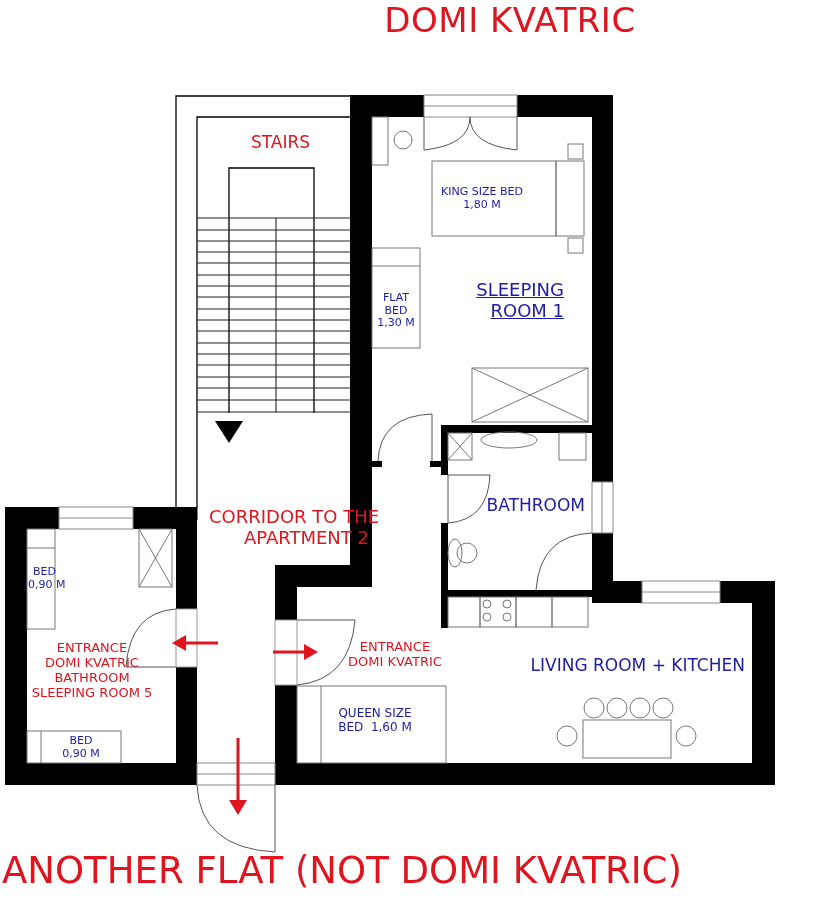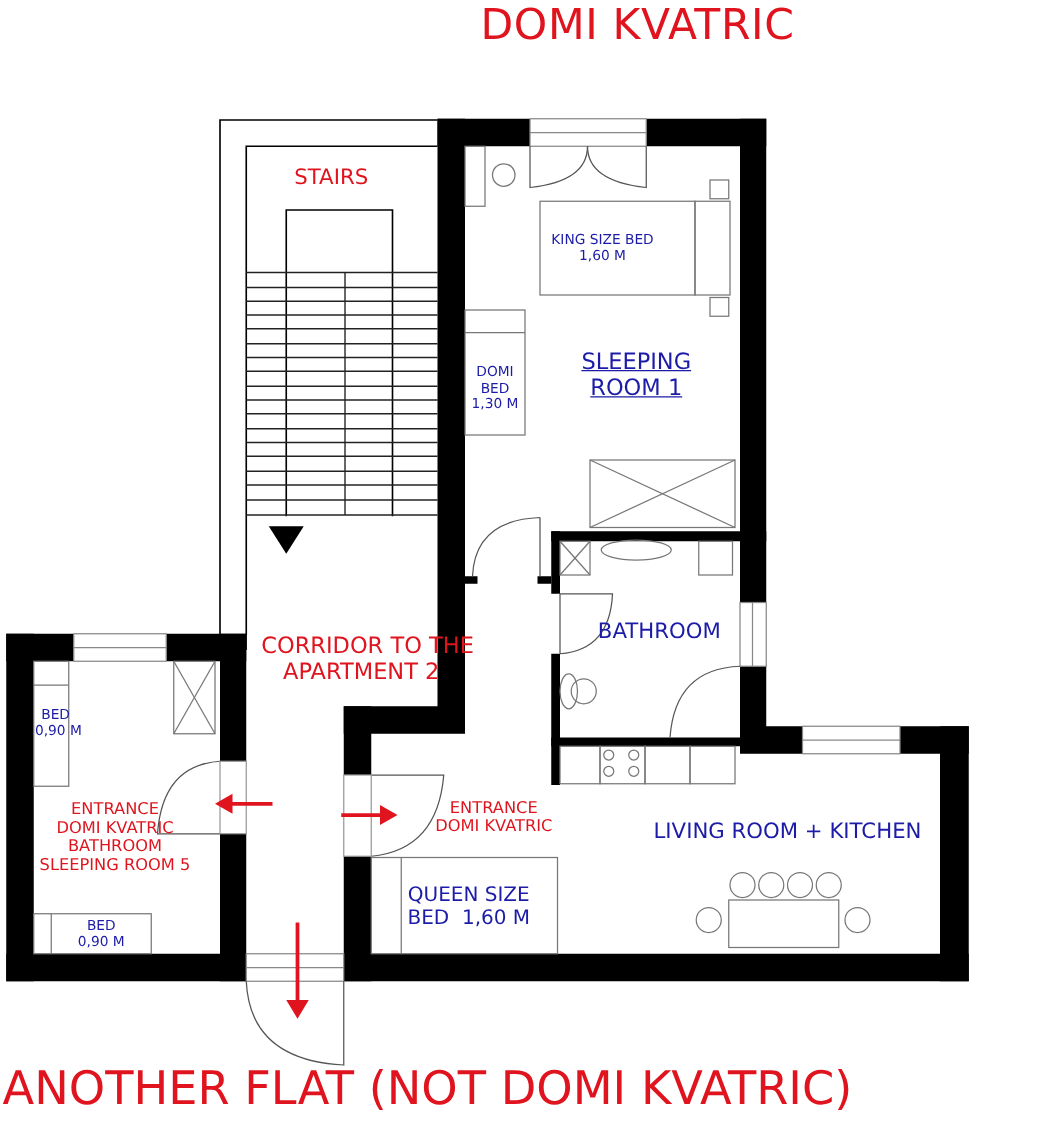--- a/index.html
+++ b/index.html
@@ -3,21 +3,21 @@
   <meta charset="utf-8">
   <style>
     html, body { margin: 0; padding: 0; background: #ffffff; }
     body { width: 830px; height: 900px; position: relative; overflow: hidden; font-family: "DejaVu Sans", sans-serif; }
     #plan { position: absolute; left: 0; top: 0; width: 830px; height: 900px; }
     .lbl { position: absolute; text-align: center; line-height: 1.15; white-space: nowrap; }
     .red { color: #e0141e; }
     .blue { color: #1c1ca8; }
     .title { font-size: 34px; line-height: 1.08; letter-spacing: 0.5px; }
     .footer { font-size: 37px; }
-    .m { font-size: 17px; }
+    .m { font-size: 17px; text-align: right; }
     .s { font-size: 12px; }
     .xs { font-size: 11px; }
   </style>
 </head>
 <body>
 
 <svg id="plan" viewBox="0 0 830 900" xmlns="http://www.w3.org/2000/svg">
 
   <g fill="none" stroke="#000" stroke-width="1.3">
     <polyline points="350,96 176,96 176,508"></polyline>
@@ -191,25 +191,25 @@
 </svg>
 
 <div class="lbl red title" style="left:340px; top:2px; width:340px;">
   <div>DOMI KVATRIC</div>
 </div>
 
 <div class="lbl red m" style="left:220px; top:133px; width:90px;">STAIRS</div>
 
 <div class="lbl blue xs" style="left:432px; top:186px; width:100px;">
   <div>KING SIZE BED</div>
-  <div>1,60 M</div>
+  <div>1,80 M</div>
 </div>
 
 <div class="lbl blue xs" style="left:372px; top:292px; width:48px;">
-  <div>DOMI</div>
+  <div>FLAT</div>
   <div>BED</div>
   <div>1,30 M</div>
 </div>
 
 <div class="lbl blue m" style="left:454px; top:280px; width:110px; font-size:18px;text-decoration:underline;">
   <div>SLEEPING</div>
   <div>ROOM 1</div>
 </div>
 
 <div class="lbl blue m" style="left:470px; top:496px; width:115px;">BATHROOM</div>
@@ -236,18 +236,18 @@
   <div>0,90 M</div>
 </div>
 
 <div class="lbl red s" style="left:340px; top:640px; width:110px; font-size:13px;">
   <div>ENTRANCE</div>
   <div>DOMI KVATRIC</div>
 </div>
 
 <div class="lbl blue m" style="left:515px; top:656px; width:230px;">LIVING ROOM + KITCHEN</div>
 
-<div class="lbl blue xs" style="left:321px; top:707px; width:108px; font-size:16px;">
+<div class="lbl blue xs" style="left:321px; top:707px; width:108px; font-size:12px;">
   <div>QUEEN SIZE</div>
   <div style="white-space:pre;">BED  1,60 M</div>
 </div>
 
 <div class="lbl red footer" style="left:0px; top:850px; width:830px; text-align:left; padding-left:2px;">ANOTHER FLAT (NOT DOMI KVATRIC)</div>
 
 </body></html>

